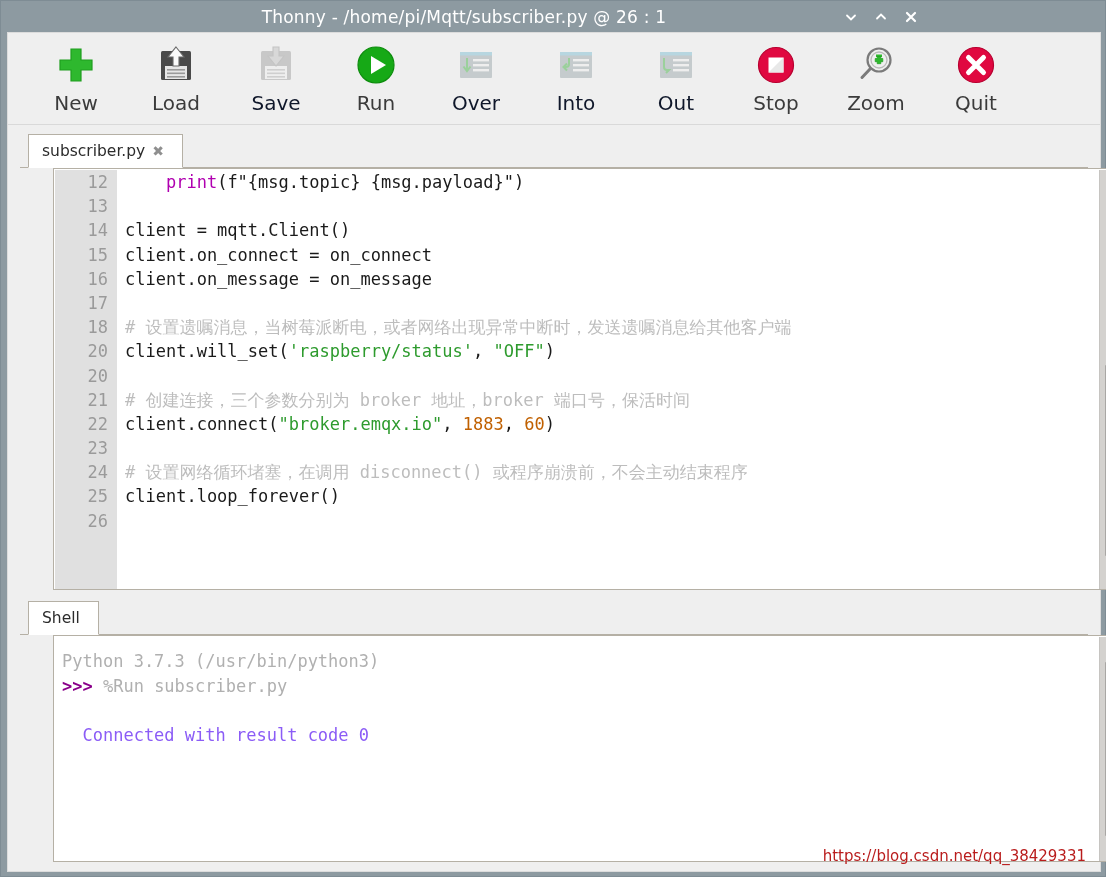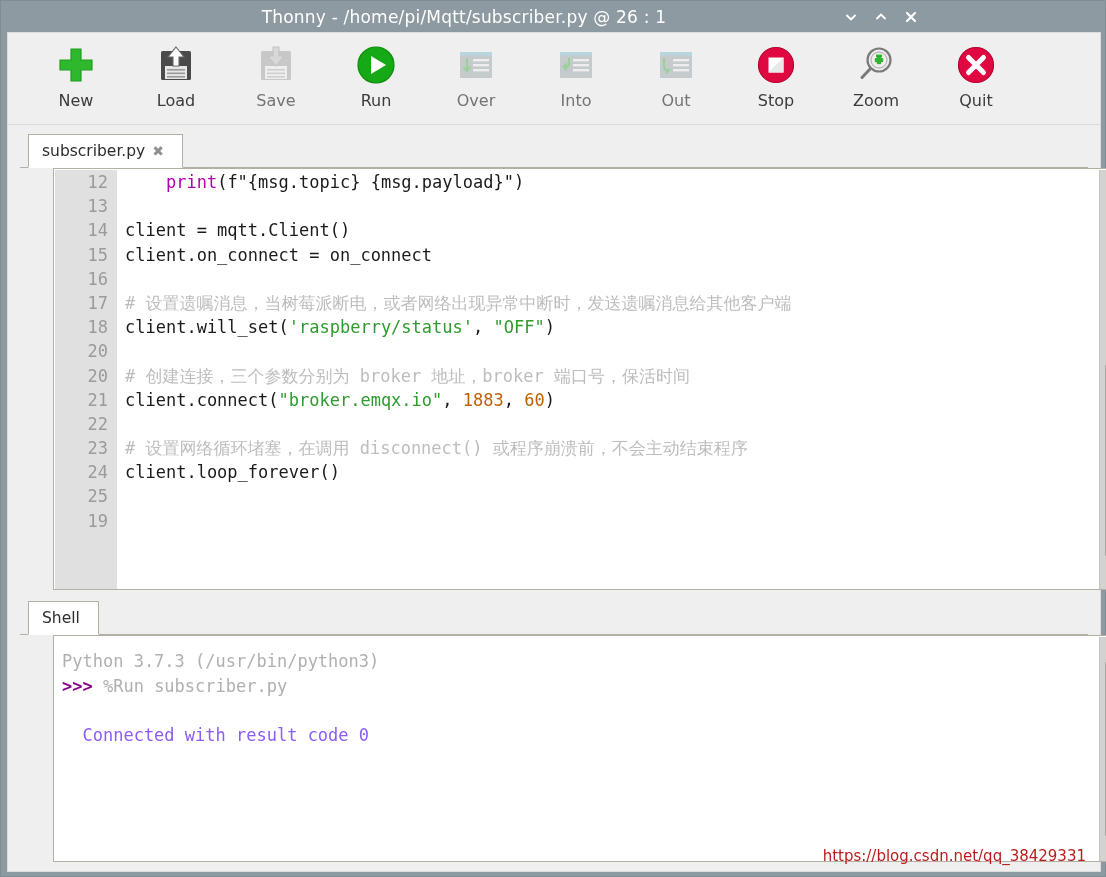--- a/index.html
+++ b/index.html
@@ -87,26 +87,26 @@
     background: transparent;
     border: none;
     cursor: pointer;
   }
   .tbtn .ico {
     width: 48px; height: 48px;
     display: flex; align-items: center; justify-content: center;
   }
   .tbtn .lbl {
     margin-top: 4px;
-    font-size: 16px;
+    font-size: 20px;
     color: #3b3b3b;
     font-family: "DejaVu Sans", sans-serif;
     line-height: 1;
   }
-  .tbtn.disabled .lbl { color: #737373; }
+  .tbtn.disabled .lbl { color: #0f172a; }
   .tbtn.disabled { cursor: default; }
 
   
   #editor-nb {
     position: absolute;
     left: 12px; top: 100px;
     width: 1068px; height: 457px;
   }
   .tabstrip {
     position: relative;
@@ -437,27 +437,28 @@
             <div class="ln">16</div>
             <div class="ln">17</div>
             <div class="ln">18</div>
             <div class="ln">20</div>
             <div class="ln">20</div>
             <div class="ln">21</div>
             <div class="ln">22</div>
             <div class="ln">23</div>
             <div class="ln">24</div>
             <div class="ln">25</div>
-            <div class="ln">19</div>
+            <div class="ln">26</div>
           </div>
         <div id="codearea">
             <div class="cl"><span class="tok-pl">    </span><span class="tok-kw">print</span><span class="tok-pl">(f"{msg.topic} {msg.payload}")</span></div>
             <div class="cl">&nbsp;</div>
             <div class="cl"><span class="tok-pl">client = mqtt.Client()</span></div>
             <div class="cl"><span class="tok-pl">client.on_connect = on_connect</span></div>
+            <div class="cl"><span class="tok-pl">client.on_message = on_message</span></div>
             <div class="cl">&nbsp;</div>
             <div class="cl"><span class="tok-com"># 设置遗嘱消息，当树莓派断电，或者网络出现异常中断时，发送遗嘱消息给其他客户端</span></div>
             <div class="cl"><span class="tok-pl">client.will_set(</span><span class="tok-str">'raspberry/status'</span><span class="tok-pl">, </span><span class="tok-str">"OFF"</span><span class="tok-pl">)</span></div>
             <div class="cl">&nbsp;</div>
             <div class="cl"><span class="tok-com"># 创建连接，三个参数分别为 broker 地址，broker 端口号，保活时间</span></div>
             <div class="cl"><span class="tok-pl">client.connect(</span><span class="tok-str">"broker.emqx.io"</span><span class="tok-pl">, </span><span class="tok-num">1883</span><span class="tok-pl">, </span><span class="tok-num">60</span><span class="tok-pl">)</span></div>
             <div class="cl">&nbsp;</div>
             <div class="cl"><span class="tok-com"># 设置网络循环堵塞，在调用 disconnect() 或程序崩溃前，不会主动结束程序</span></div>
             <div class="cl"><span class="tok-pl">client.loop_forever()</span></div>
             <div class="cl">&nbsp;</div>

